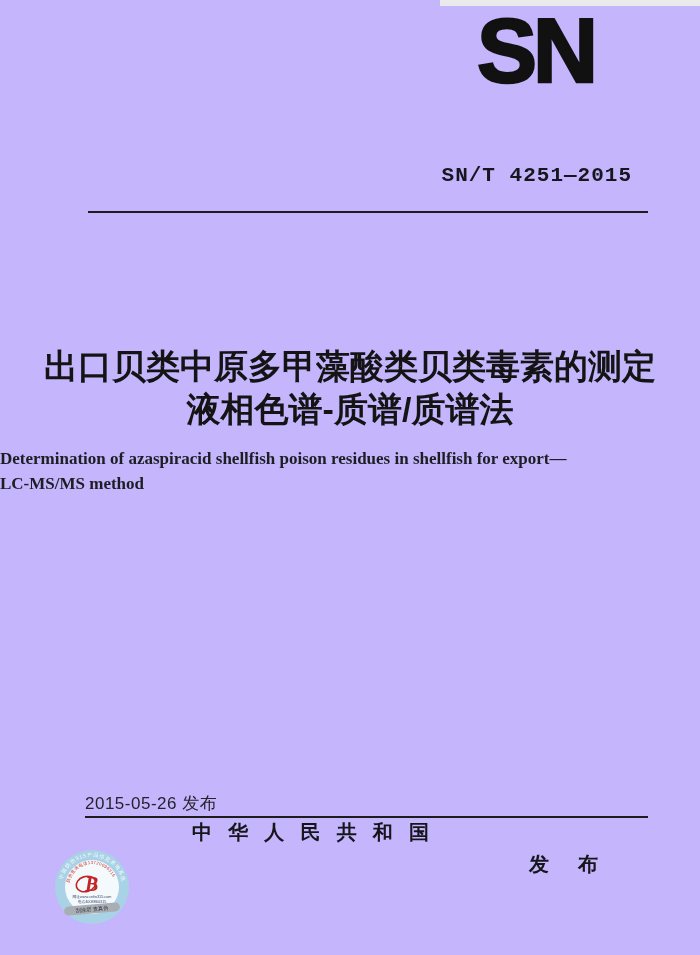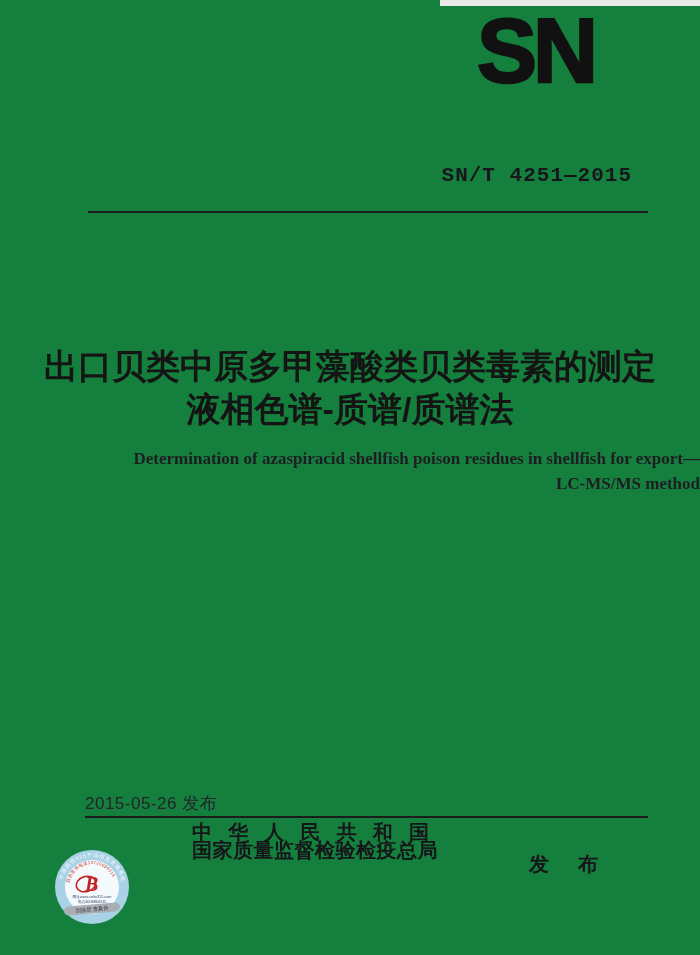--- a/index.html
+++ b/index.html
@@ -1,20 +1,20 @@
 <!DOCTYPE html>
 <html><head>
 <meta charset="utf-8">
 <style>
   html,body{margin:0;padding:0;background:#888;}
   .page{
     position:relative;
     width:700px;height:955px;
     margin:0 auto;
-    background:#15803d;
+    background:#c4b5fd;
     overflow:hidden;
     font-family:"Liberation Sans",sans-serif;
     color:#1a1a1a;
   }
   .scan-strip{
     position:absolute;top:0;left:440px;width:260px;height:6px;
     background:#eaeaea;
   }
   .sn-logo{
     position:absolute;top:6px;right:106px;
@@ -38,21 +38,21 @@
   .rule{position:absolute;background:#1c1c1c;height:2px;}
   .rule-top{top:211px;left:88px;width:560px;}
   .rule-bottom{top:816px;left:85px;width:563px;}
   .title-cn{
     position:absolute;left:0;width:100%;text-align:center;white-space:nowrap;
     font-size:34px;font-weight:700;color:#141414;
   }
   .title-cn-1{top:344px;}
   .title-cn-2{top:387px;}
   .title-en{
-    position:absolute;left:0;width:100%;text-align:right;white-space:nowrap;
+    position:absolute;left:0;width:100%;text-align:left;white-space:nowrap;
     font-family:"Liberation Serif",serif;
     font-size:17px;font-weight:700;color:#1d1d22;
   }
   .title-en-1{top:449px;}
   .title-en-2{top:474px;}
   .date-row{position:absolute;top:792px;font-size:17px;color:#23232a;letter-spacing:0.5px;}
   .date-left{left:85px;}
   .date-right{right:50px;}
   .publisher{
     position:absolute;top:823px;left:192px;width:237px;
@@ -93,21 +93,20 @@
 
   <div class="date-row date-left">
     <span>2015-05-26</span>
     <span>发布</span>
   </div>
 
   <div class="rule rule-bottom"></div>
 
   <div class="publisher">
     <span class="l1">中华人民共和国</span>
-    <span class="l2">国家质量监督检验检疫总局</span>
   </div>
   <div class="publish-label">发 布</div>
 
   <svg class="sticker" viewBox="0 0 80 80" xmlns="http://www.w3.org/2000/svg">
     <defs>
       <path id="arcOuter" d="M 9.5 40 A 30.5 30.5 0 1 1 70.5 40"></path>
       <path id="arcInner" d="M 17 40 A 23 23 0 1 1 63 40"></path>
     </defs>
     <circle cx="40" cy="40" r="37" fill="#a9d2e6"></circle>
     <circle cx="40" cy="40" r="27" fill="#f4f9fc"></circle>

